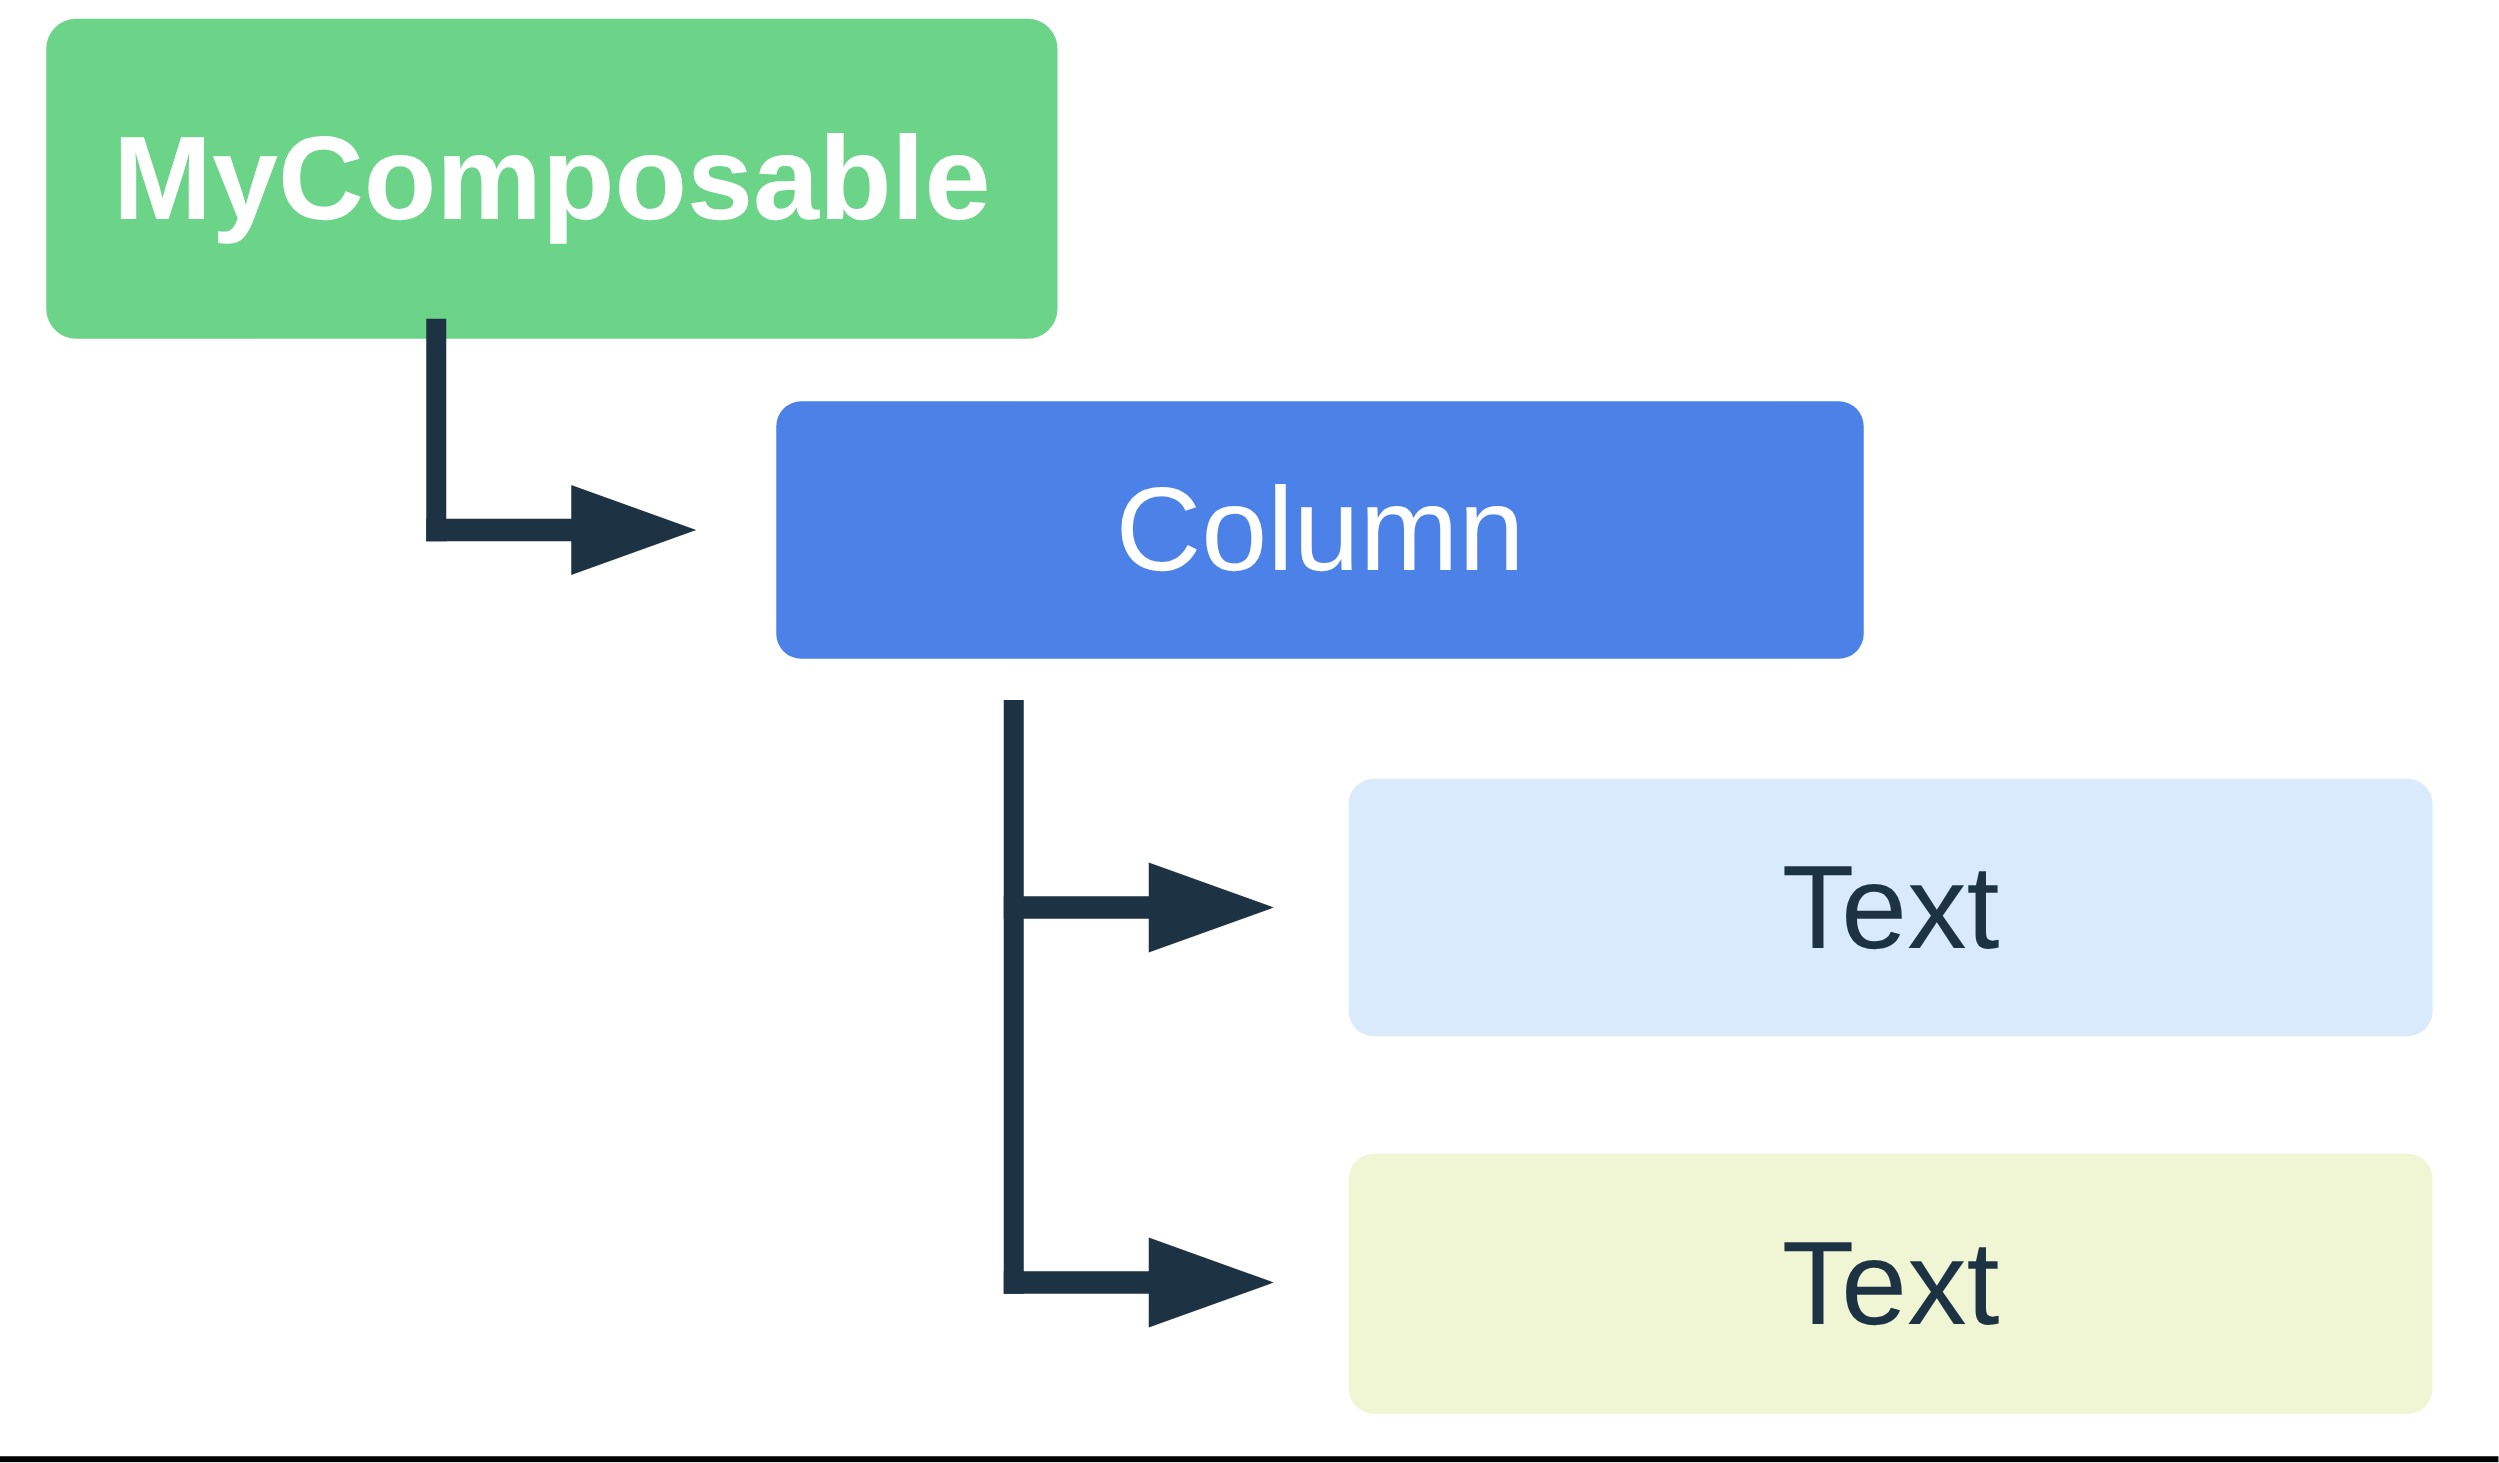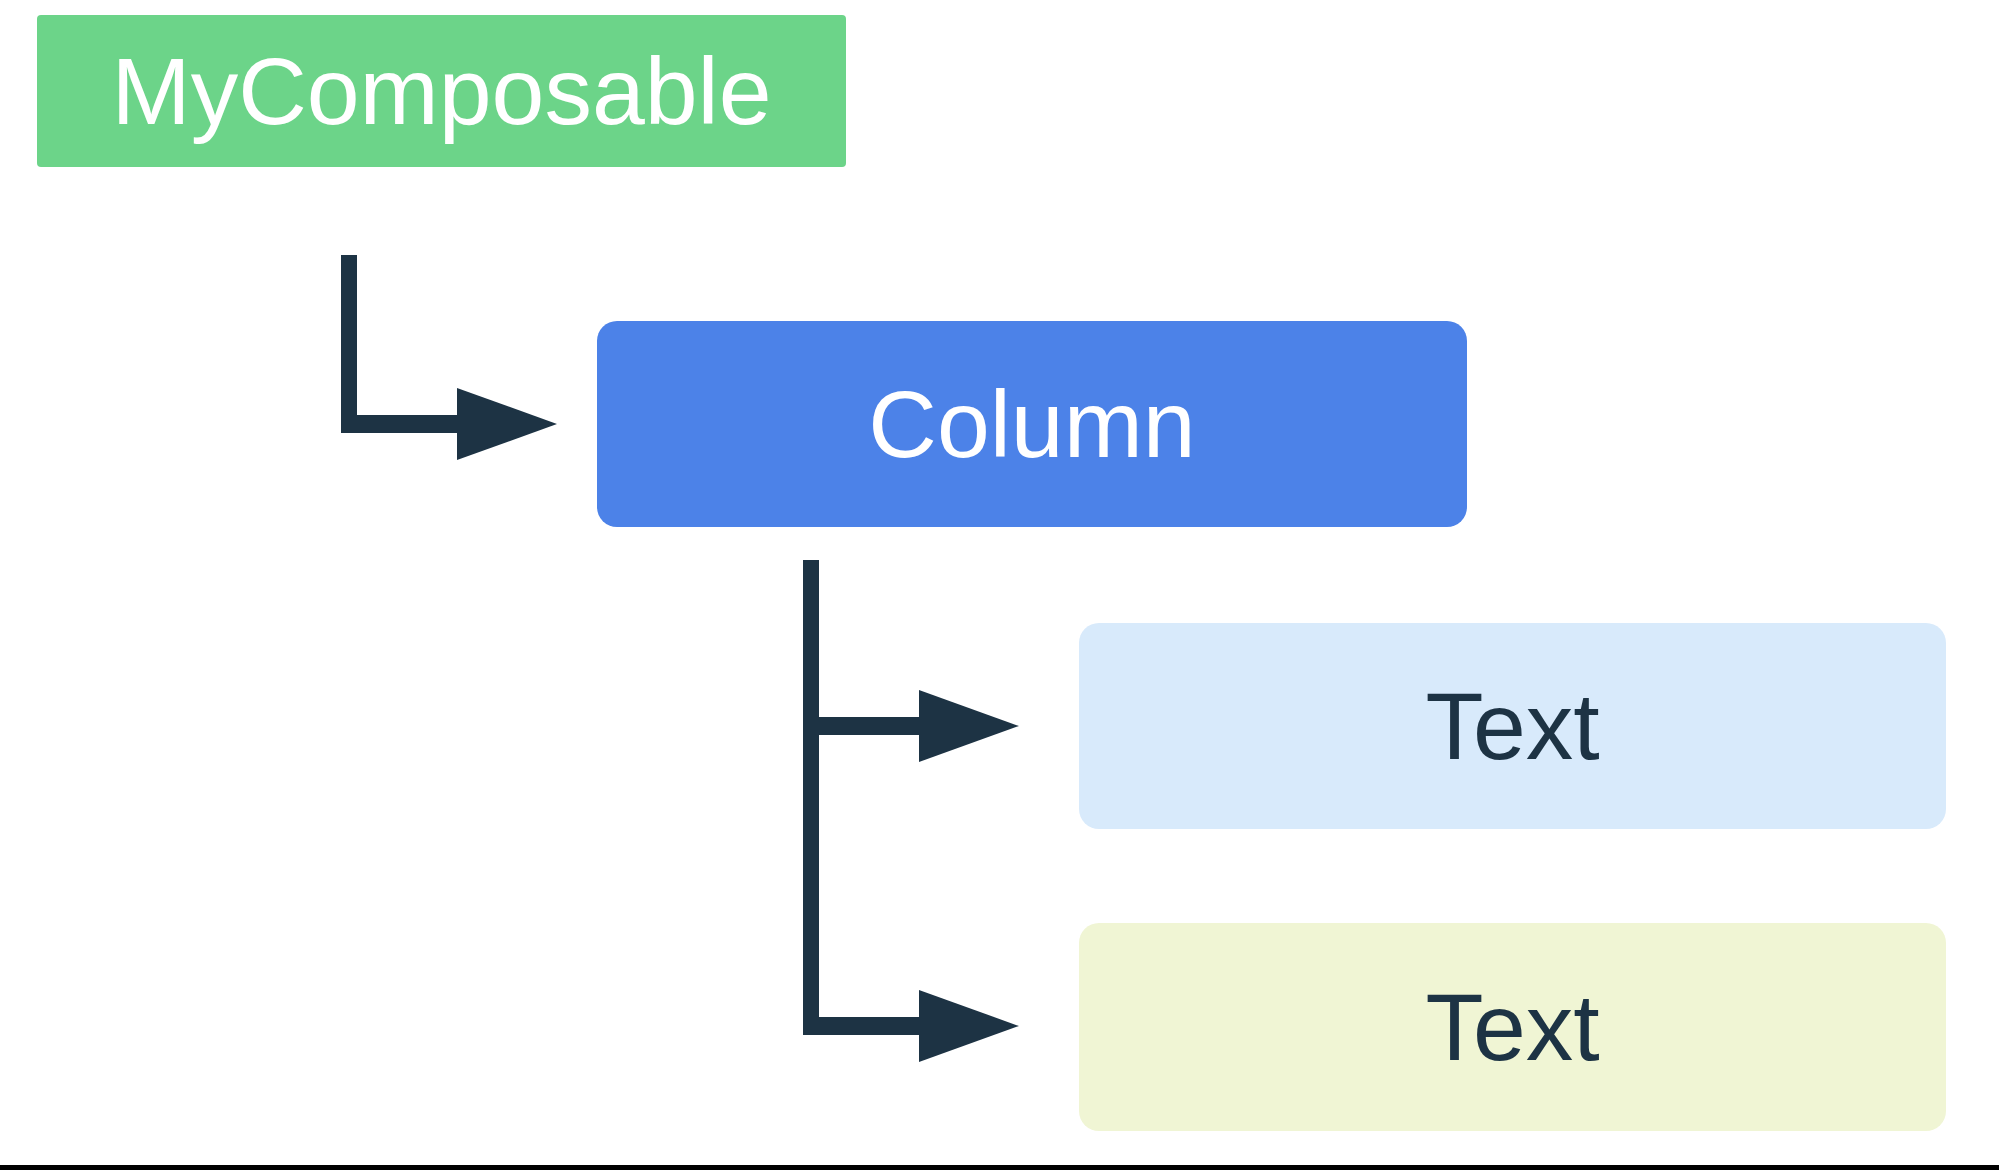--- a/index.html
+++ b/index.html
@@ -21,22 +21,23 @@
     align-items: center;
     justify-content: center;
     font-size: 95px;
     line-height: 1;
     white-space: nowrap;
   }
   .node-label { display: block; }
 
   .node-mycomposable {
     left: 37px; top: 15px;
-    width: 809px; height: 152px;
-    border-radius: 4px;
+    width: 809px; height: 256px;
+    border-radius: 24px;
+    font-weight: bold;
   }
   .node-column {
     left: 597px; top: 321px;
     width: 870px; height: 206px;
     border-radius: 20px;
   }
   .node-text1 {
     left: 1079px; top: 623px;
     width: 867px; height: 206px;
     border-radius: 20px;
@@ -94,21 +95,21 @@
 <div class="canvas">
 
   <div class="node node-mycomposable" style="background-color: rgb(108, 212, 137); color: rgb(255, 255, 255);">
     <span class="node-label">MyComposable</span>
   </div>
 
   <div class="conn c1-vline" style="background-color: rgb(29, 51, 68);"></div>
   <div class="conn c1-hline" style="background-color: rgb(29, 51, 68);"></div>
   <div class="conn c1-head" style="border-left-color: rgb(29, 51, 68);"></div>
 
-  <div class="node node-column" style="background-color: rgb(76, 130, 232); color: rgb(255, 255, 255);">
+  <div class="node node-column" style="background-color: rgb(76, 130, 232); color: rgb(255, 255, 255); margin-left: 24px;">
     <span class="node-label">Column</span>
   </div>
 
   <div class="conn c2-vline" style="background-color: rgb(29, 51, 68);"></div>
 
   <div class="conn c2a-hline" style="background-color: rgb(29, 51, 68);"></div>
   <div class="conn c2a-head" style="border-left-color: rgb(29, 51, 68);"></div>
 
   <div class="conn c2b-hline" style="background-color: rgb(29, 51, 68);"></div>
   <div class="conn c2b-head" style="border-left-color: rgb(29, 51, 68);"></div>

